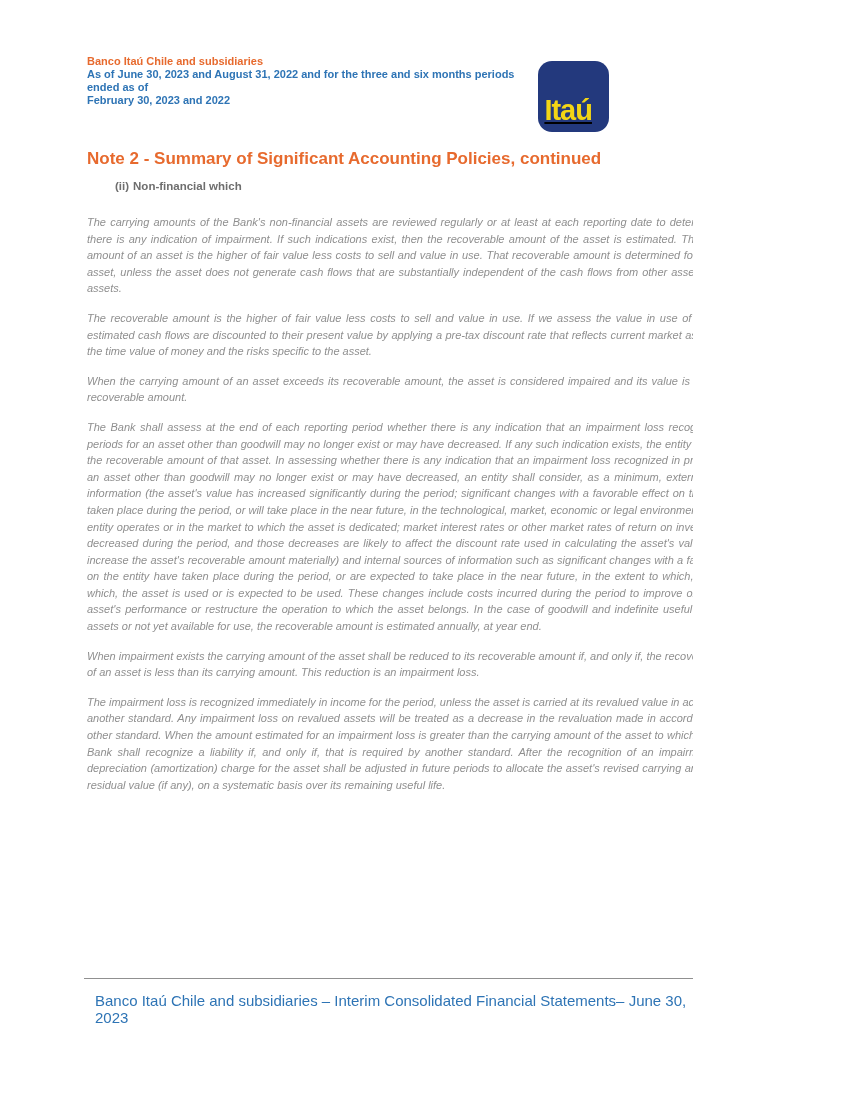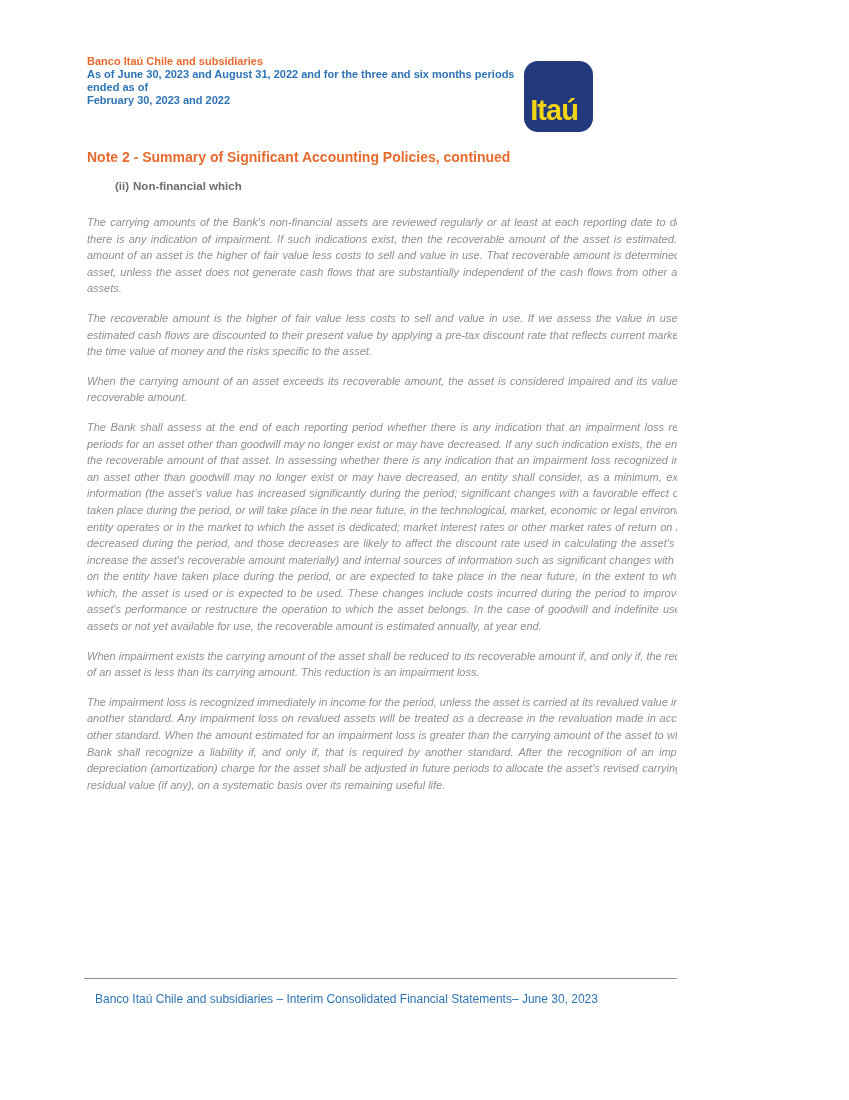--- a/index.html
+++ b/index.html
@@ -3,20 +3,21 @@
 <meta charset="utf-8">
 <style>
   html, body { margin: 0; padding: 0; background: #ffffff; }
   .page {
     position: relative;
     width: 677px;
     height: 1100px;
     background: #ffffff;
     overflow: hidden;
     font-family: "Liberation Sans", sans-serif;
+    padding-left: 16px;
   }
 
   
   .doc-header {
     position: absolute;
     top: 55px;
     left: 87px;
     right: 84px;
     display: flex;
     justify-content: space-between;
@@ -34,36 +35,37 @@
   .logo {
     width: 76px;
     height: 71px;
     margin-top: 6px;
     background: var(--logo-navy, #23397D);
     border-radius: 14px;
     display: flex;
     align-items: flex-end;
     box-sizing: border-box;
     padding: 0 4px 7px 6px;
+    text-decoration: underline;
   }
   .logo-text {
     color: var(--logo-yellow, #F3D515);
     font-size: 29px;
     font-weight: bold;
     line-height: 0.95;
     letter-spacing: -1px;
   }
 
   
   .note-heading {
     position: absolute;
     top: 149px;
     left: 87px;
     margin: 0;
-    font-size: 14px;
+    font-size: 17px;
     font-weight: bold;
     color: var(--accent-orange, #E76A2E);
   }
 
   
   .subsection {
     position: absolute;
     top: 180px;
     left: 115px;
     font-size: 11.5px;
@@ -102,21 +104,21 @@
     top: 978px;
     left: 737px;
     width: 1px;
     height: 34px;
     background: #909090;
   }
   .footer-text {
     position: absolute;
     top: 992px;
     left: 95px;
-    font-size: 12px;
+    font-size: 15px;
     color: var(--header-blue, #2E74B5);
   }
   .page-number {
     position: absolute;
     top: 992px;
     left: 741px;
     font-size: 14px;
     color: var(--header-blue, #2E74B5);
   }
 </style>

